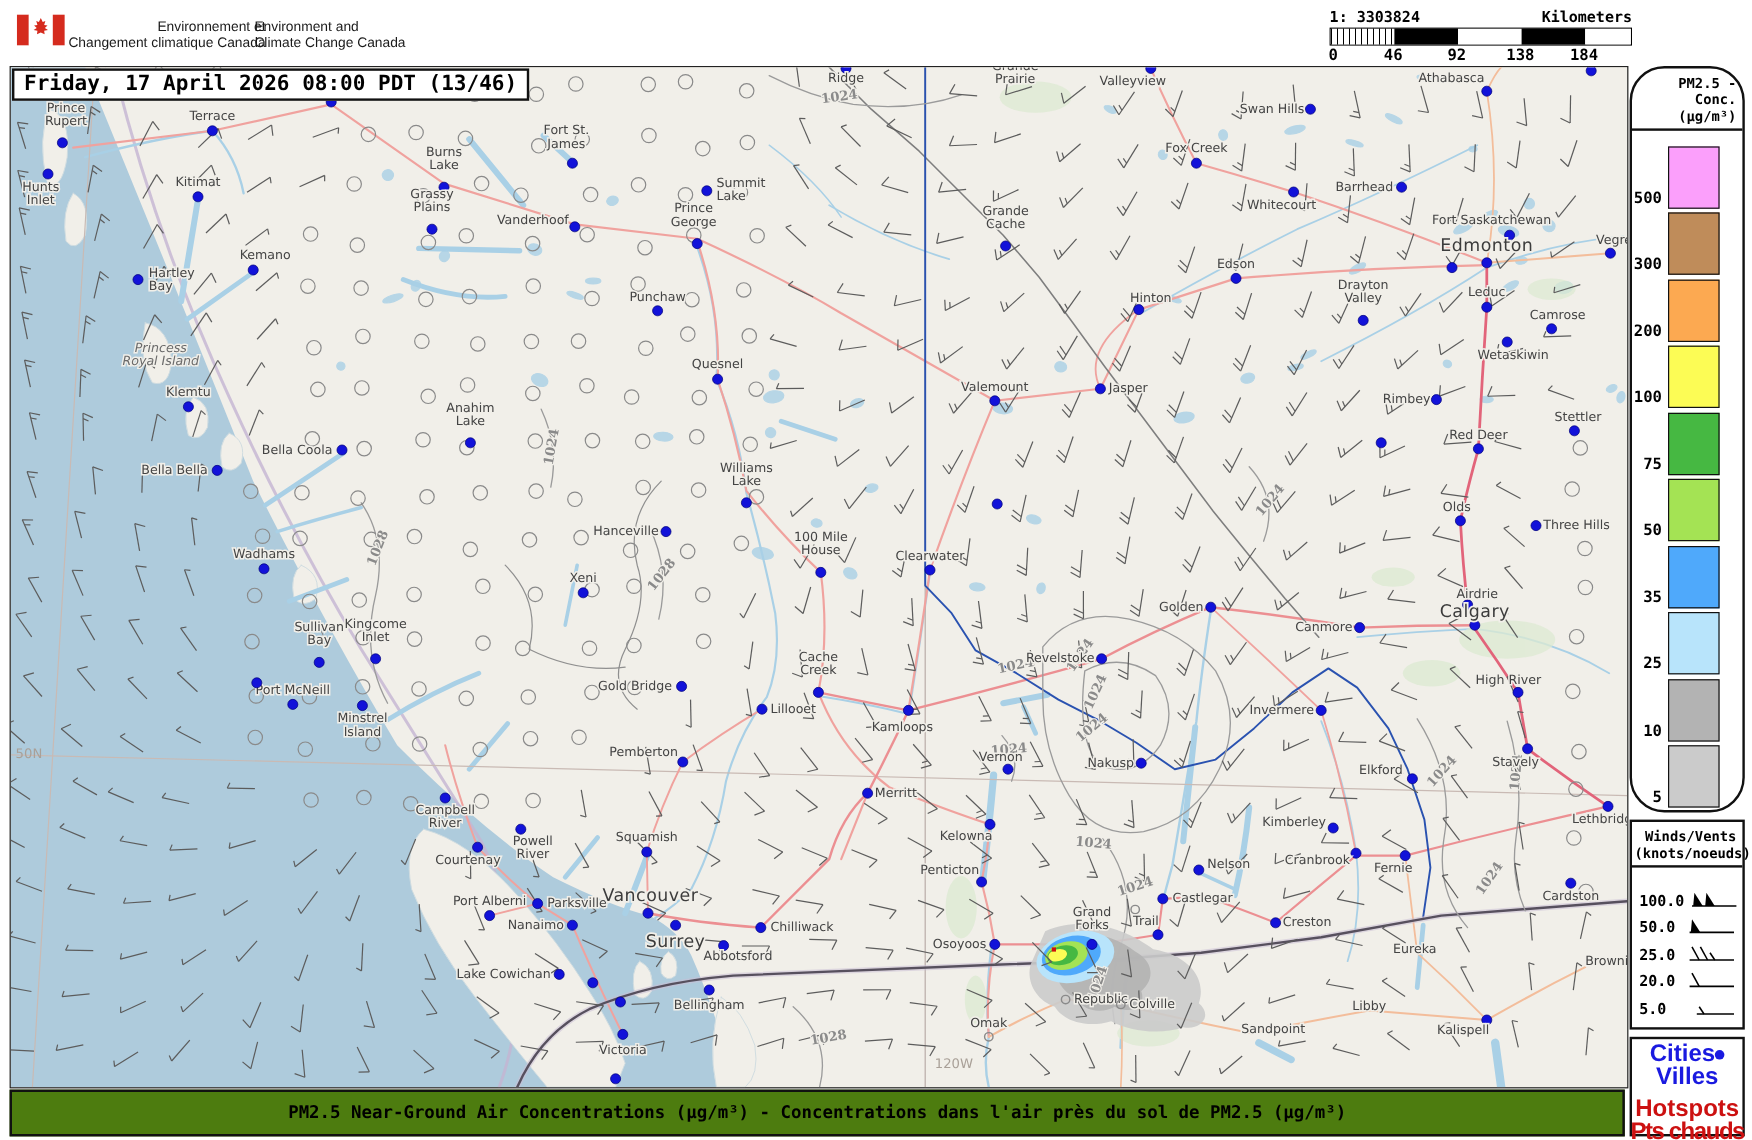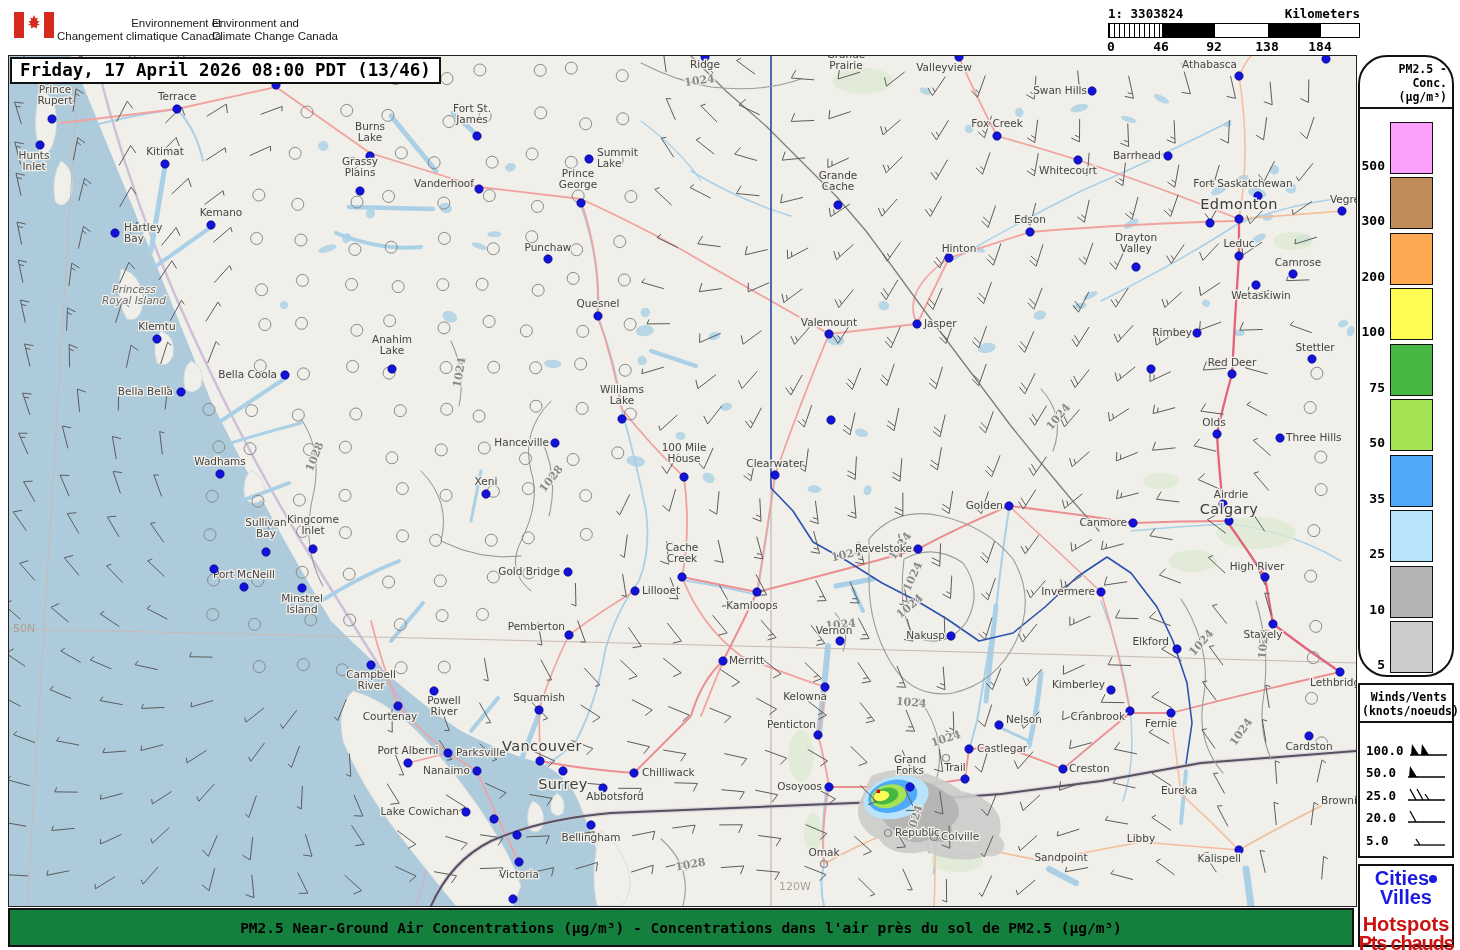--- a/index.html
+++ b/index.html
@@ -71,21 +71,21 @@
   .mk-line{font-family:Liberation Sans, sans-serif;font-weight:bold;font-size:20px;line-height:19px;
     display:flex;align-items:center;justify-content:center;white-space:nowrap;}
   .mk-blue{color:#1a1ae0;}
   .mk-red{color:#cc1111;margin-top:0px;}
   .mk-tight{letter-spacing:-1.2px;}
   .mk-dot{width:8px;height:8px;border-radius:50%;background:#1a1ae0;display:inline-block;}
   .mk-sq{width:8px;height:8px;background:#cc1111;display:inline-block;}
   #mk-gap{height:8px;}
 
   
-  #caption-box{position:absolute;left:8px;top:908px;width:1346px;height:39px;background:#15803d;
+  #caption-box{position:absolute;left:8px;top:908px;width:1346px;height:39px;background:#4d7c0f;
     border:2px solid #111;box-sizing:border-box;display:flex;flex-direction:column;justify-content:center;}
   #caption-box div{font-family:"DejaVu Sans Mono",monospace;font-weight:bold;font-size:14.5px;color:#000;
     text-align:center;line-height:18px;white-space:nowrap;}
 </style>
 </head>
 <body>
 
 <div id="stage">
 
   <div id="logo">

